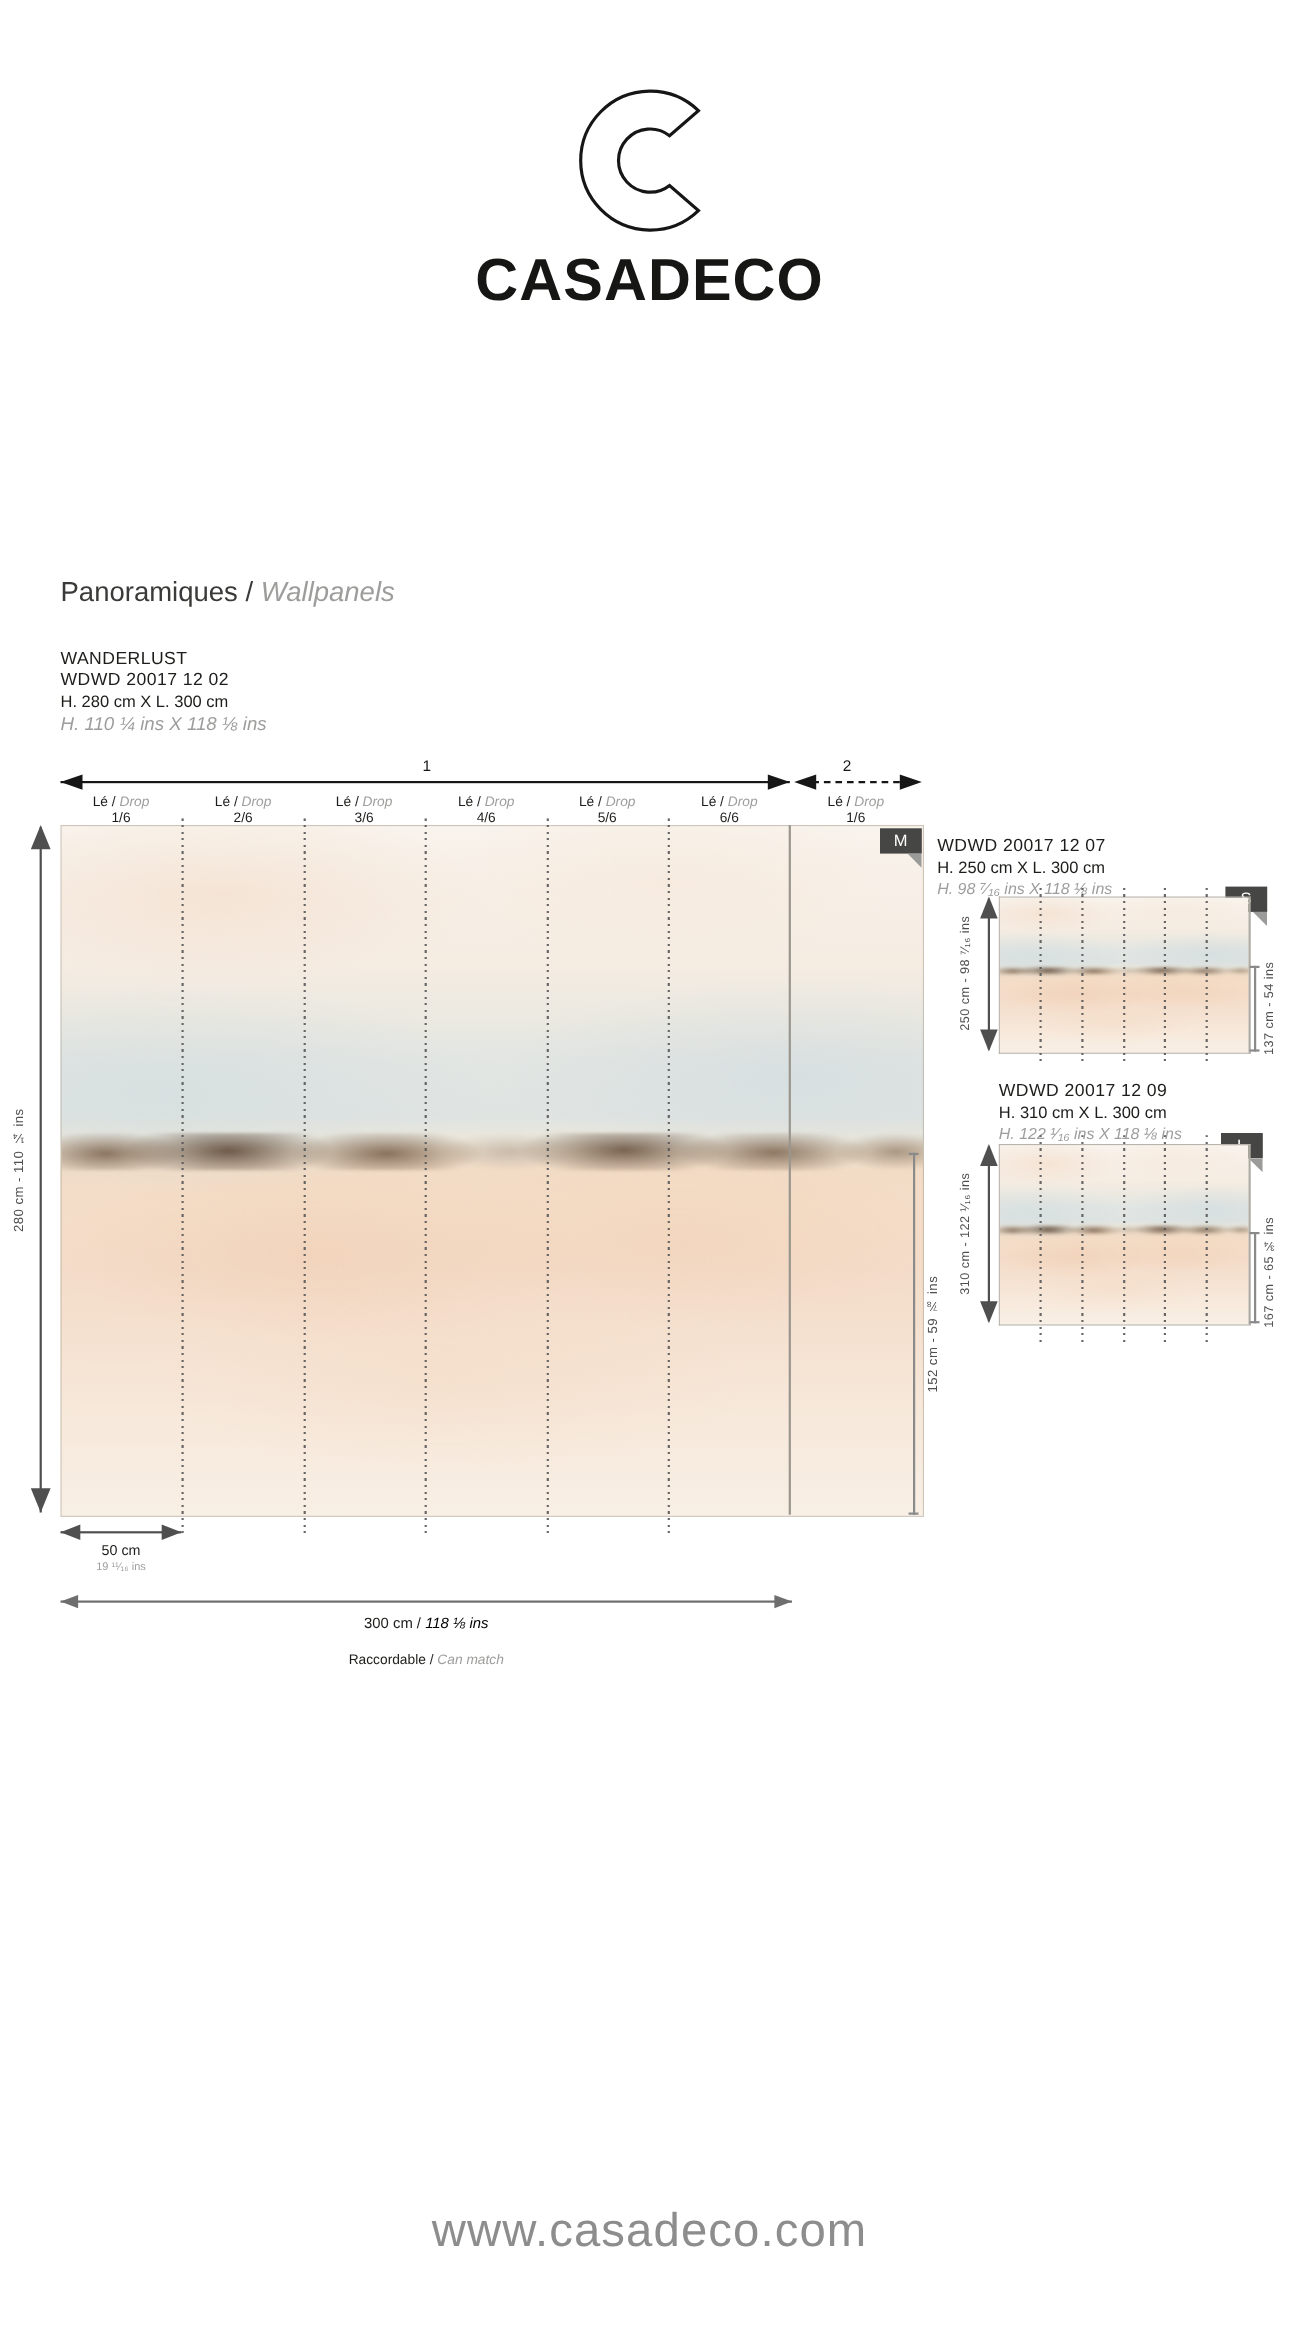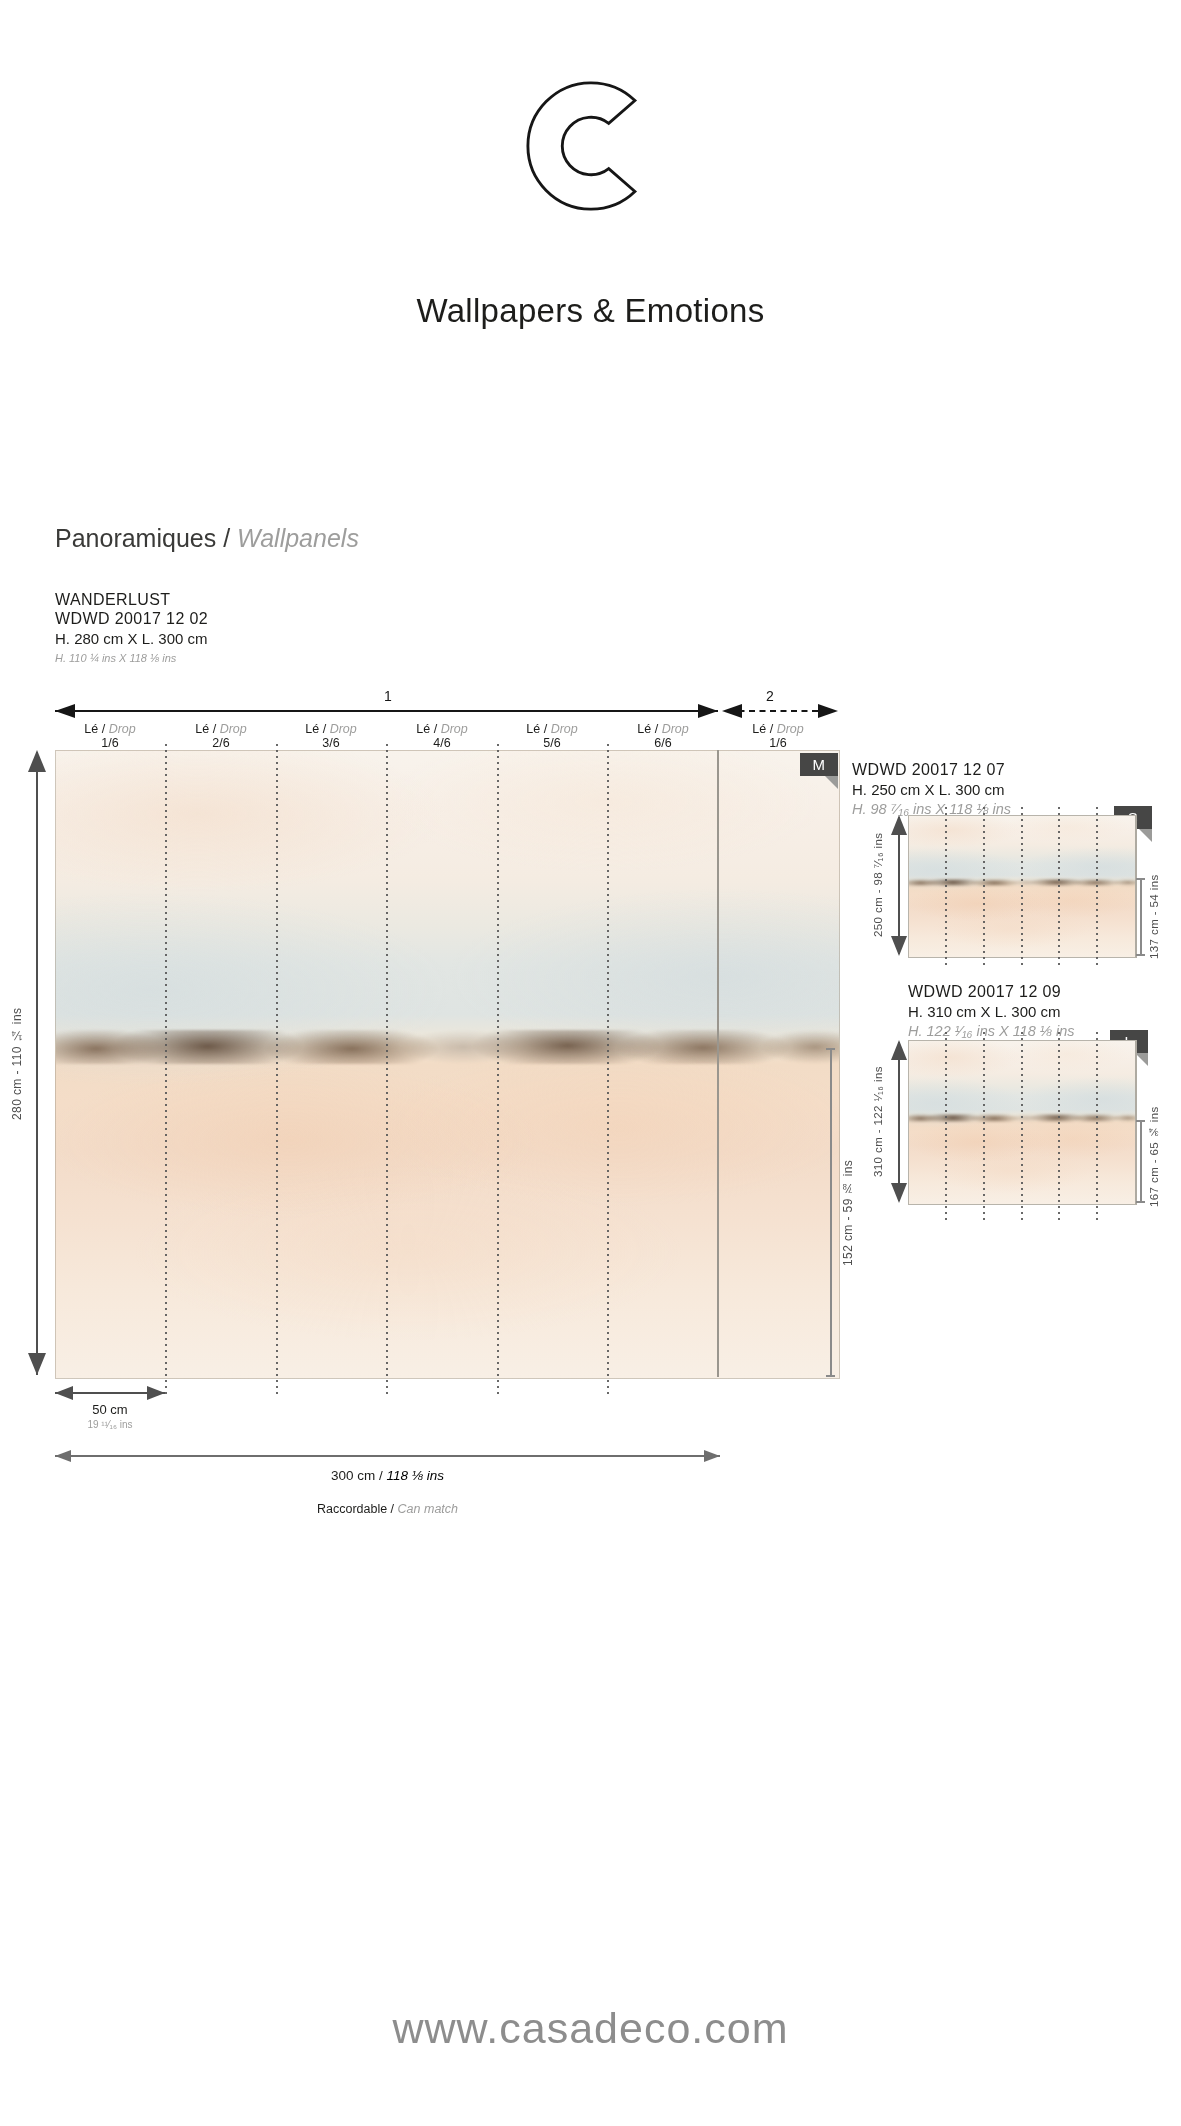--- a/index.html
+++ b/index.html
@@ -16,21 +16,21 @@
   .brand-tagline { position:absolute; left:0; right:0; top:292px; text-align:center;
     font-size:33px; font-weight:400; letter-spacing:0.3px; color:#1d1d1b; }
 
   
   .cat-title { position:absolute; left:55px; top:524px; font-size:25px; color:#3a3a38; }
   .cat-title .en { font-style:italic; color:#9d9d9c; }
   .prod-info { position:absolute; left:55px; top:590px; line-height:19px; }
   .prod-info .l1 { font-size:16px; letter-spacing:0.4px; }
   .prod-info .l2 { font-size:16px; letter-spacing:0.4px; }
   .prod-info .l3 { font-size:15px; margin-top:1px; }
-  .prod-info .l4 { font-size:11px; font-style:italic; color:#9d9d9c; margin-top:1px; }
+  .prod-info .l4 { font-size:17px; font-style:italic; color:#9d9d9c; margin-top:1px; }
 
   
   .art {
     position:absolute; overflow:hidden;
     border:1px solid rgba(165,156,140,0.5);
     background:
       radial-gradient(ellipse 45% 18% at 18% 10%, rgba(243,219,198,0.55), transparent 70%),
       radial-gradient(ellipse 40% 16% at 70% 8%, rgba(246,230,214,0.5), transparent 70%),
       radial-gradient(ellipse 55% 22% at 12% 38%, rgba(210,220,222,0.6), transparent 70%),
       radial-gradient(ellipse 50% 20% at 85% 36%, rgba(208,218,221,0.55), transparent 70%),
@@ -109,21 +109,21 @@
     font-size:43px; font-weight:300; letter-spacing:1px; color:#8d8d8d; }
 </style>
 </head>
 <body>
 
 <div class="page">
 
   <svg class="abs" style="left:524px; top:71px;" width="134" height="150" viewBox="0 0 140 152" aria-label="C">
     <path d="M 115.9 28.5 A 66 66 0 1 0 115.9 123.5 L 88.5 99.6 A 30 30 0 1 1 88.5 52.4 Z" fill="#ffffff" stroke="#161616" stroke-width="3" stroke-linejoin="miter"></path>
   </svg>
-  <div class="brand-tagline">Wallpapers &amp; Emotions</div>
+  <div class="brand-name">CASADECO</div>
 
   <div class="cat-title">
     <span class="fr">Panoramiques /</span>
     <span class="en">Wallpanels</span>
   </div>
 
   <div class="prod-info">
     <div class="l1">WANDERLUST</div>
     <div class="l2">WDWD 20017 12 02</div>
     <div class="l3">H. 280 cm X L. 300 cm</div>

